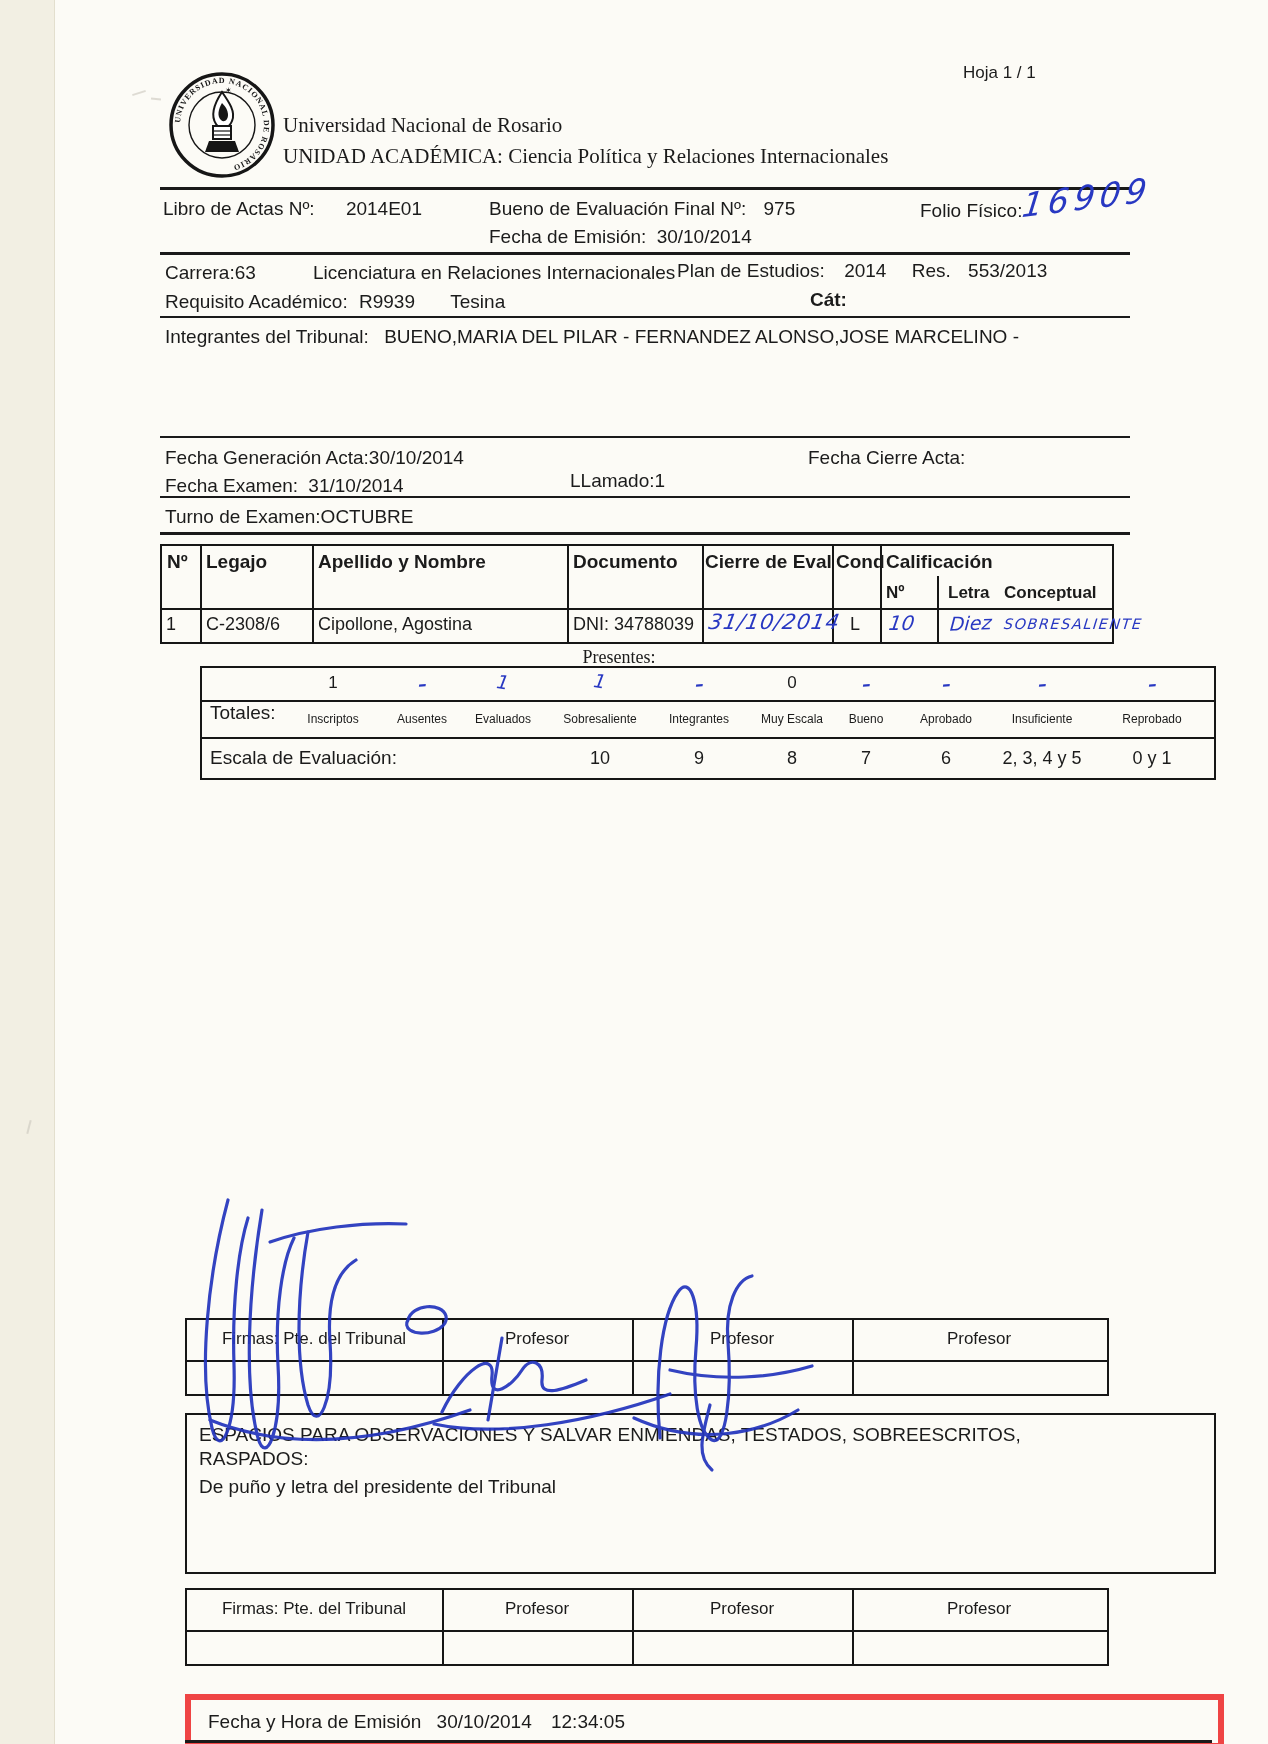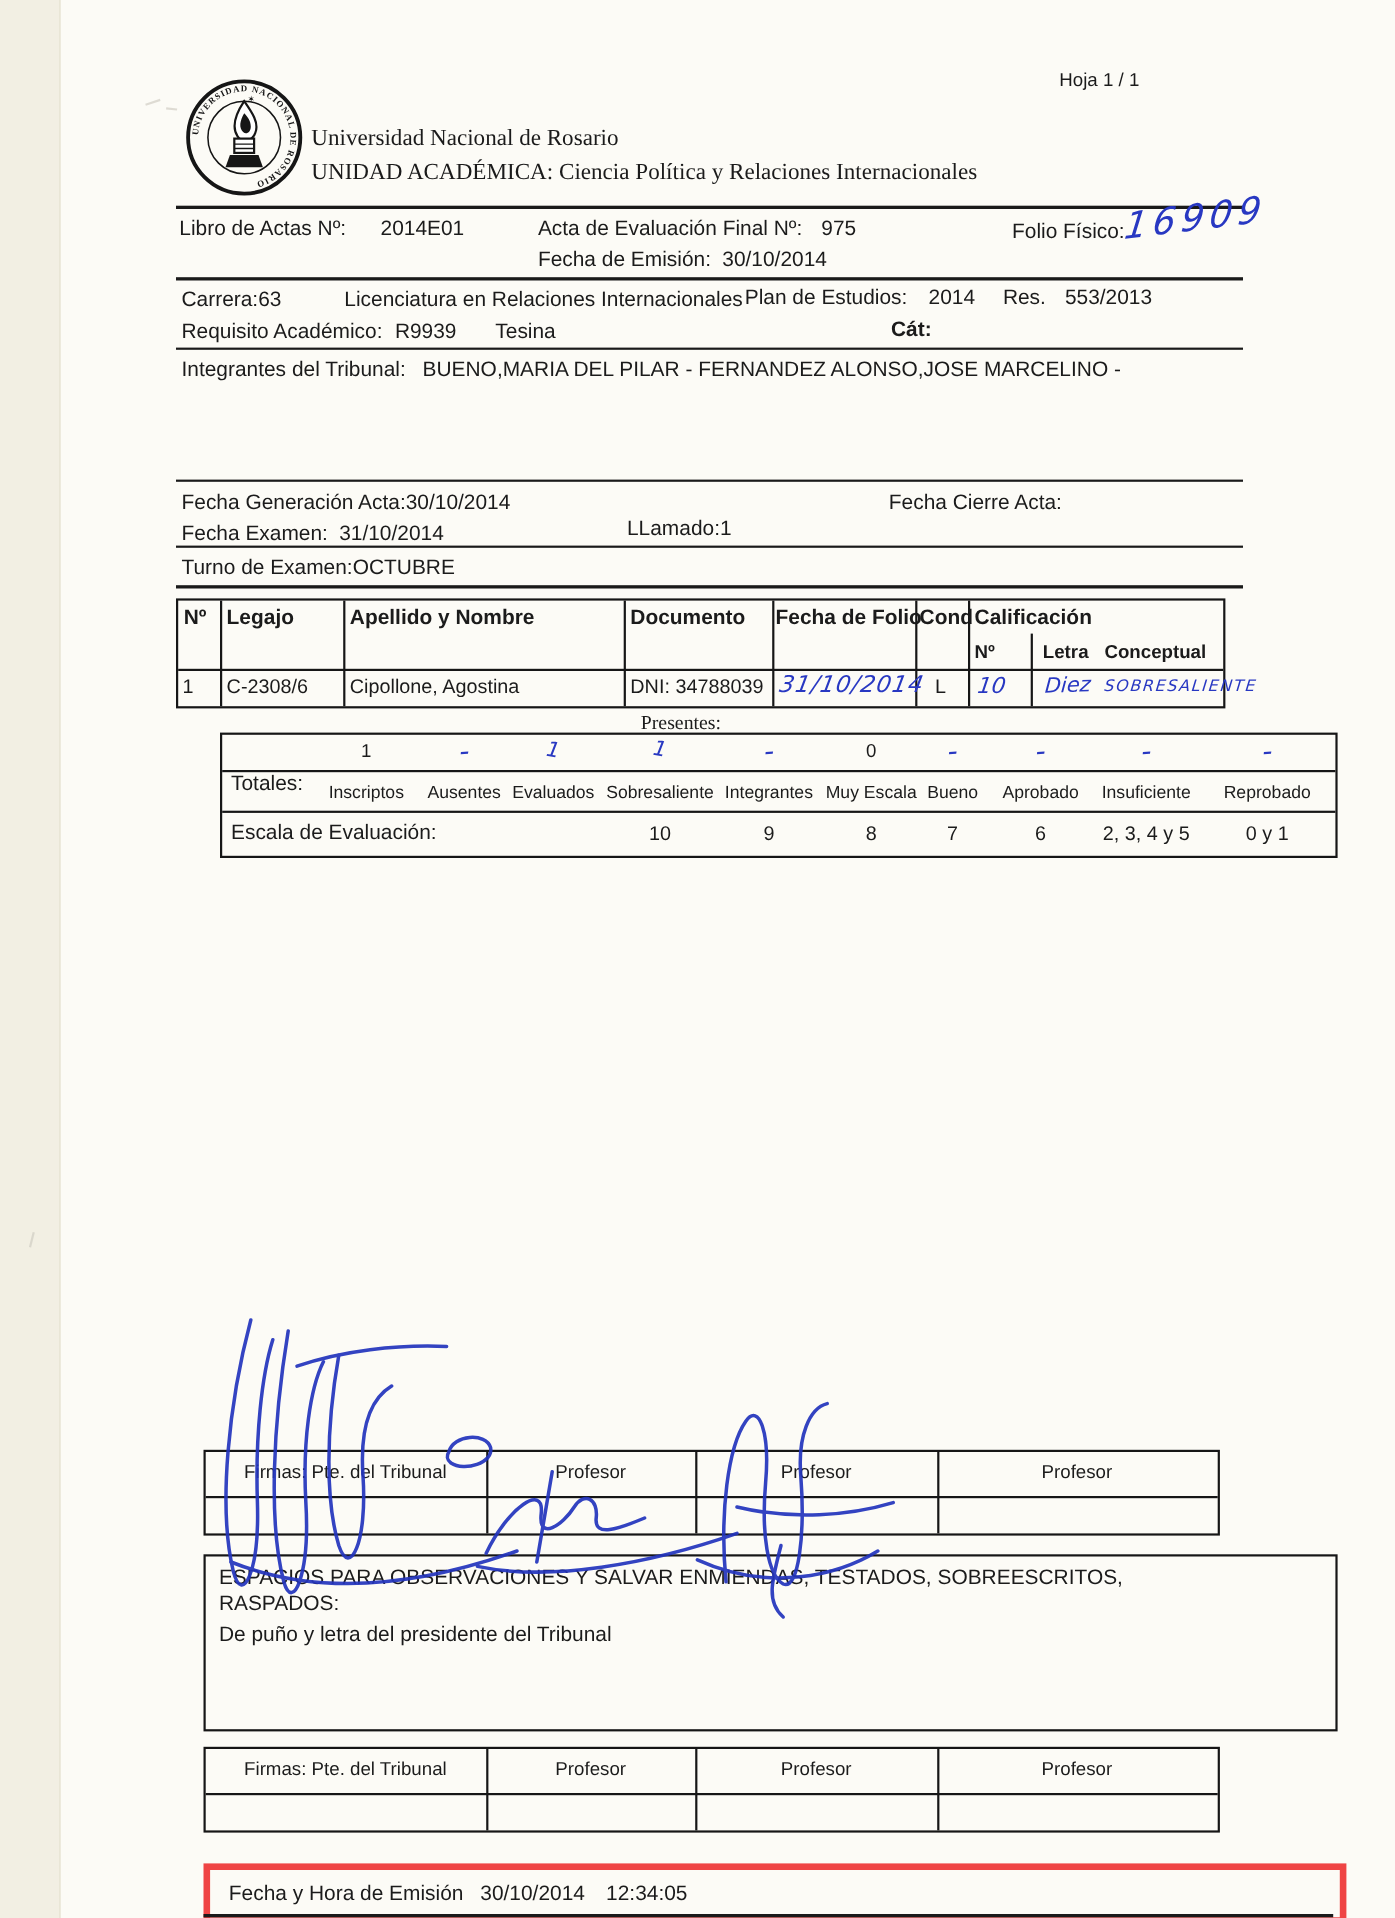--- a/index.html
+++ b/index.html
@@ -3,21 +3,21 @@
 <meta charset="utf-8">
 <style>
   html,body{margin:0;padding:0;}
   body{
     width:1268px;height:1744px;position:relative;overflow:hidden;
     background:#fcfbf6;
     font-family:"Liberation Sans",sans-serif;color:#1b1b1b;
   }
   .abs{position:absolute;}
   .t{position:absolute;white-space:nowrap;line-height:1.25;}
-  .s17{font-size:17px;} .s18{font-size:18px;} .s19{font-size:19px;} .s16{font-size:16px;}
+  .s17{font-size:17px;} .s18{font-size:18px;} .s19{font-size:19px;} .s16{font-size:12px;}
   .b{font-weight:bold;}
   .serif{font-family:"Liberation Serif",serif;font-size:21px;}
   .hr{position:absolute;left:160px;width:970px;background:#1a1a1a;}
   .edge-strip{position:absolute;left:0;top:0;width:54px;height:1744px;background:#f2efe3;border-right:1px solid #e3dfce;}
   .artifact{position:absolute;background:#c9c7bd;opacity:.6;}
   
   .hw{font-family:"DejaVu Sans",sans-serif;font-style:italic;color:#2838c2;position:absolute;white-space:nowrap;}
   .hw-folio{font-size:33px;letter-spacing:5px;transform:rotate(-7deg) skewX(-14deg);}
   .hw-date{font-size:21px;letter-spacing:1px;transform:skewX(-10deg);}
   .hw-num{font-size:20px;transform:skewX(-8deg);}
@@ -79,21 +79,21 @@
 <div class="t serif" style="left:283px;top:112px;">Universidad Nacional de Rosario</div>
 <div class="t serif" style="left:283px;top:143px;">UNIDAD ACADÉMICA: Ciencia Política y Relaciones Internacionales</div>
 
 <div class="hr" style="top:187px;height:3px;"></div>
 
 <div class="t s19" style="left:163px;top:197px;">
   <span>Libro de Actas Nº:</span>
   <span style="margin-left:26px;">2014E01</span>
 </div>
 <div class="t s19" style="left:489px;top:197px;">
-  <span>Acta de Evaluación Final Nº:</span>
+  <span>Bueno de Evaluación Final Nº:</span>
   <span style="margin-left:12px;">975</span>
 </div>
 <div class="t s19" style="left:920px;top:199px;">Folio Físico:</div>
 <div class="hw hw-folio" style="left:1022px;top:178px;">16909</div>
 <div class="t s19" style="left:489px;top:225px;">
   <span>Fecha de Emisión:</span>
   <span style="margin-left:5px;">30/10/2014</span>
 </div>
 
 <div class="hr" style="top:252px;height:3px;"></div>
@@ -147,21 +147,21 @@
   <div class="v" style="left:405px;"></div>
   <div class="v" style="left:540px;"></div>
   <div class="v" style="left:670px;"></div>
   <div class="v" style="left:718px;"></div>
   <div class="v" style="left:775px;top:30px;"></div>
   <div class="h" style="top:62px;"></div>
   <div class="cell s19 b" style="left:5px;top:5px;">Nº</div>
   <div class="cell s19 b" style="left:44px;top:5px;">Legajo</div>
   <div class="cell s19 b" style="left:156px;top:5px;">Apellido y Nombre</div>
   <div class="cell s19 b" style="left:411px;top:5px;">Documento</div>
-  <div class="cell s19 b" style="left:543px;top:5px;">Fecha de Folio</div>
+  <div class="cell s19 b" style="left:543px;top:5px;">Cierre de Eval</div>
   <div class="cell s19 b" style="left:674px;top:5px;">Cond</div>
   <div class="cell s19 b" style="left:724px;top:5px;">Calificación</div>
   <div class="cell s17 b" style="left:724px;top:37px;">Nº</div>
   <div class="cell s17 b" style="left:786px;top:37px;">Letra</div>
   <div class="cell s17 b" style="left:842px;top:37px;">Conceptual</div>
 
   <div class="cell s18" style="left:4px;top:68px;">1</div>
   <div class="cell s18" style="left:44px;top:68px;">C-2308/6</div>
   <div class="cell s18" style="left:156px;top:68px;">Cipollone, Agostina</div>
   <div class="cell s18" style="left:411px;top:68px;">DNI: 34788039</div>

